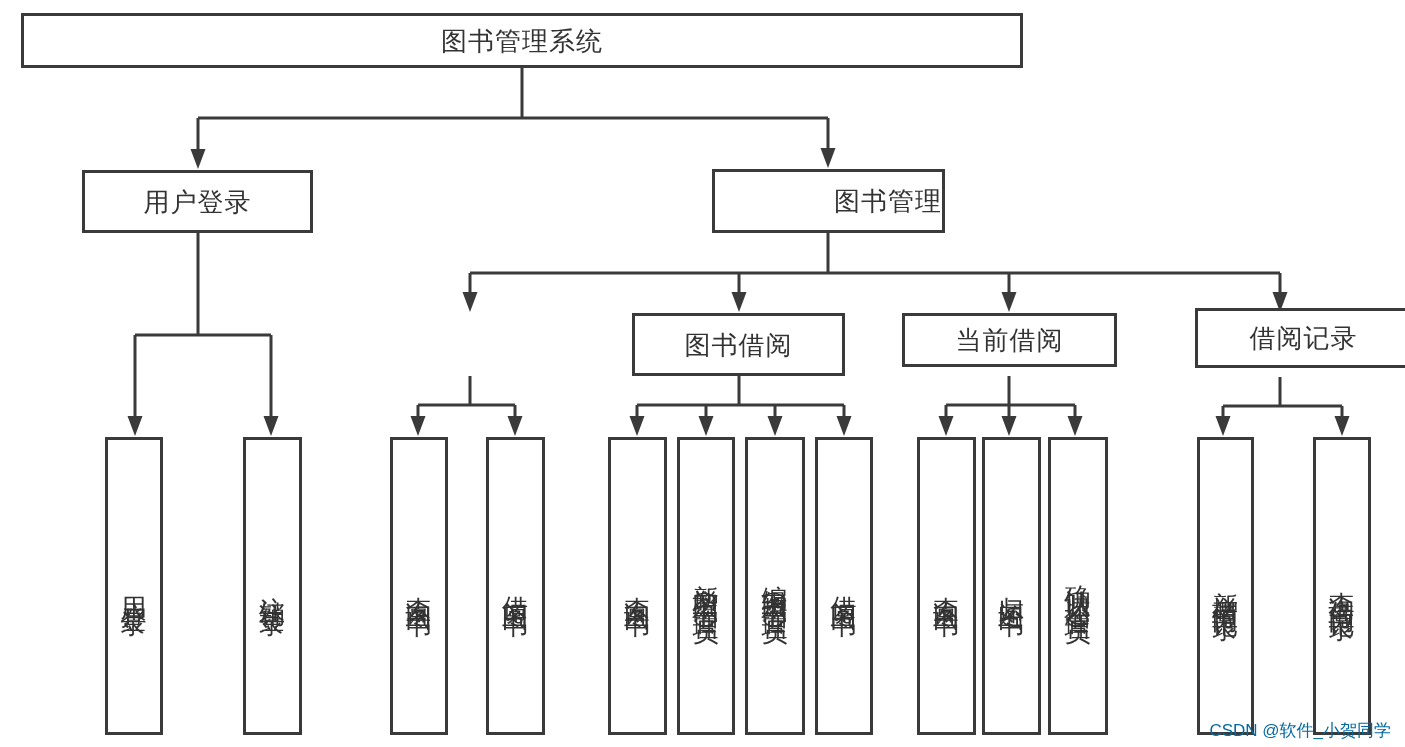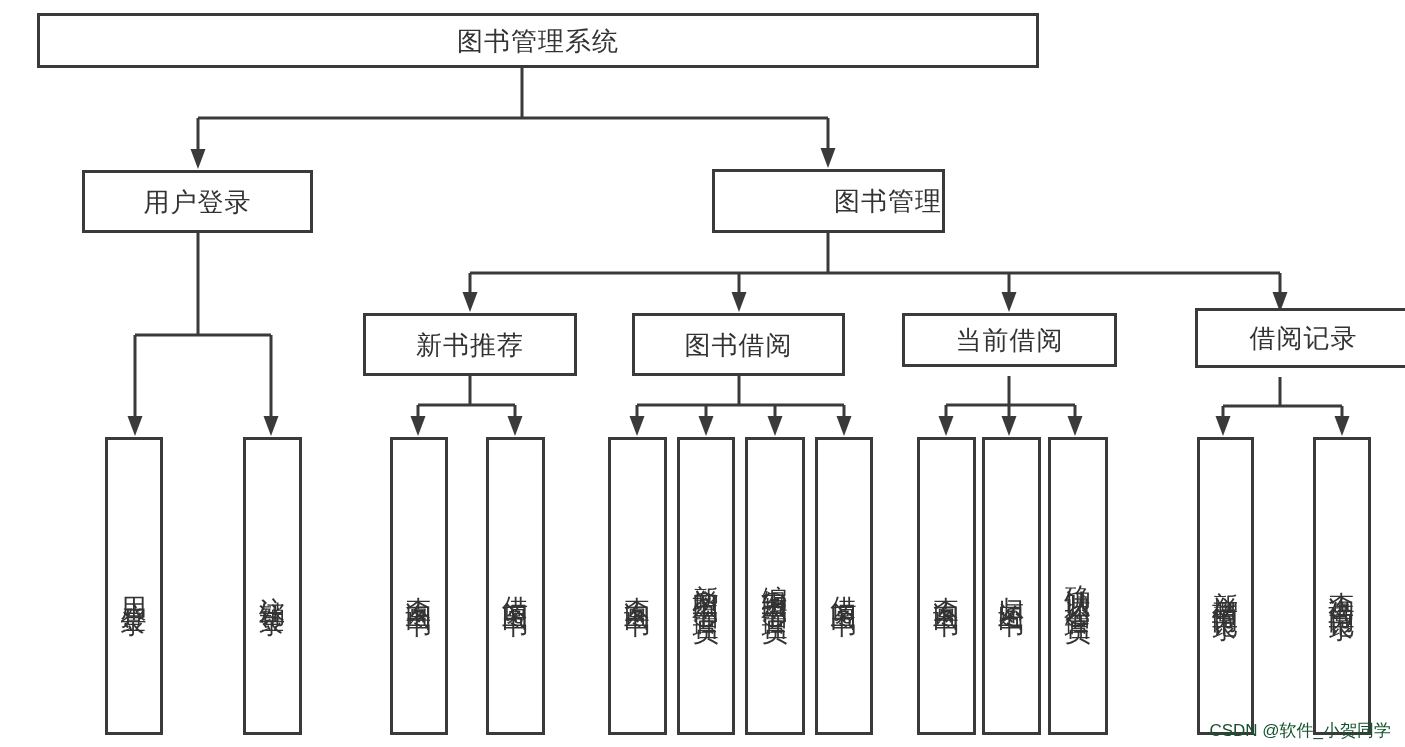--- a/index.html
+++ b/index.html
@@ -12,21 +12,21 @@
     position:absolute;box-sizing:border-box;background:#ffffff;
     border:3px solid #3a3a3a;color:#333333;z-index:1;
     display:flex;align-items:center;justify-content:center;
   }
   .hbox{font-size:26px;line-height:1;letter-spacing:1px;white-space:nowrap;}
   .vbox{
     writing-mode:vertical-rl;
     font-size:26px;line-height:1;letter-spacing:5px;white-space:nowrap;
   }
   .watermark{
-    position:absolute;z-index:2;color:#14532d;font-size:17px;line-height:1;
+    position:absolute;z-index:2;color:#0369a1;font-size:17px;line-height:1;
     white-space:nowrap;
   }
 </style>
 </head>
 <body>
 
 <div id="stage">
 
   <svg id="wires" width="1405" height="747" viewBox="0 0 1405 747">
     <g stroke="#3a3a3a" stroke-width="3" fill="none">
@@ -64,34 +64,31 @@
       <polygon points="767.5,416 782.5,416 775,436"></polygon>
       <polygon points="836.5,416 851.5,416 844,436"></polygon>
       <polygon points="938.5,416 953.5,416 946,436"></polygon>
       <polygon points="1001.5,416 1016.5,416 1009,436"></polygon>
       <polygon points="1067.5,416 1082.5,416 1075,436"></polygon>
       <polygon points="1215.5,416 1230.5,416 1223,436"></polygon>
       <polygon points="1334.5,416 1349.5,416 1342,436"></polygon>
     </g>
   </svg>
 
-  <div class="box hbox" style="left:21px;top:13px;width:1002px;height:55px;margin-left:16px;">
+  <div class="box hbox" style="left:21px;top:13px;width:1002px;height:55px;">
     <span>图书管理系统</span>
   </div>
 
   <div class="box hbox" style="left:82px;top:170px;width:231px;height:63px;">
     <span>用户登录</span>
   </div>
   <div class="box hbox" style="left:712px;top:169px;width:233px;height:64px;justify-content:flex-end;">
     <span>图书管理</span>
   </div>
 
-  <div class="box hbox" style="left:363px;top:313px;width:214px;height:63px;">
-    <span>新书推荐</span>
-  </div>
   <div class="box hbox" style="left:632px;top:313px;width:213px;height:63px;">
     <span>图书借阅</span>
   </div>
   <div class="box hbox" style="left:902px;top:313px;width:215px;height:54px;">
     <span>当前借阅</span>
   </div>
   <div class="box hbox" style="left:1171px;top:308px;width:217px;height:60px;margin-left:24px;">
     <span>借阅记录</span>
   </div>
 

